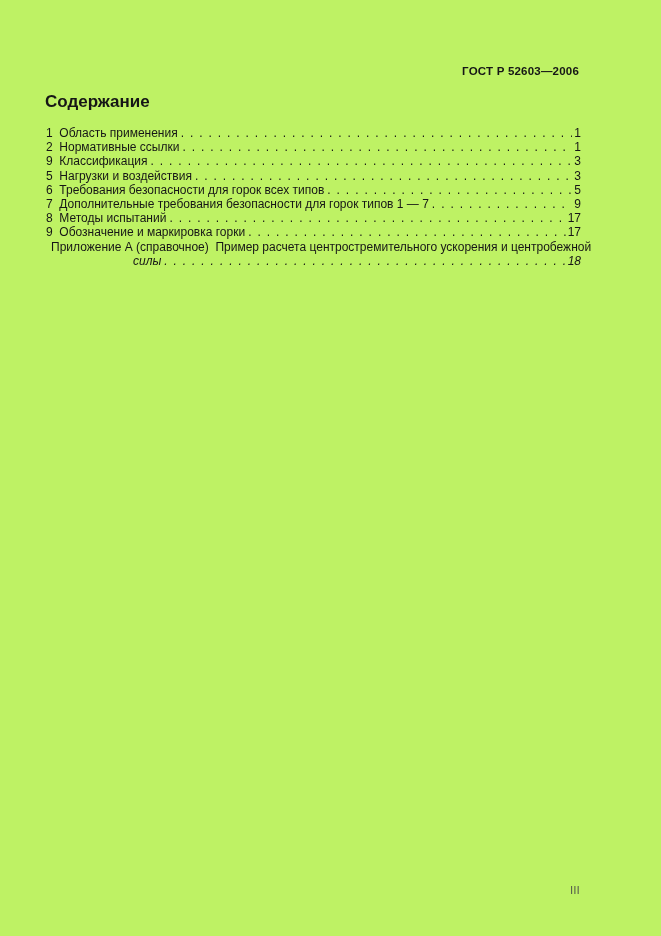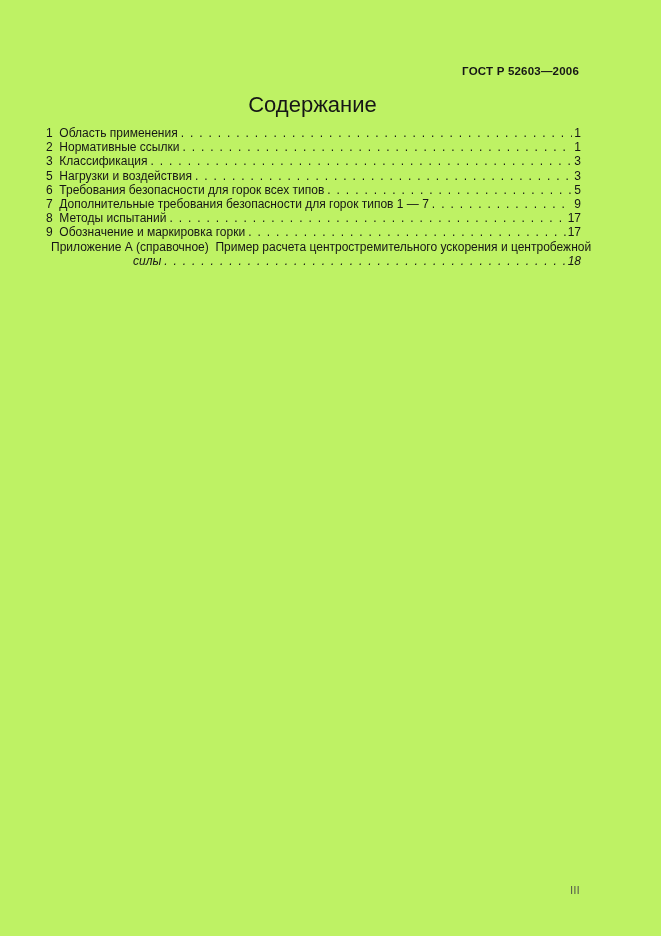--- a/index.html
+++ b/index.html
@@ -24,23 +24,22 @@
     font-weight: bold;
     letter-spacing: 0.2px;
     white-space: pre;
   }
   .title {
     position: absolute;
     top: 92px;
     left: 45px;
     width: 535px;
     margin: 0;
-    text-align: center;
-    font-size: 22px;
-    font-weight: normal;
+    font-size: 17px;
+    font-weight: bold;
   }
   .toc {
     position: absolute;
     top: 126px;
     left: 46px;
     width: 535px;
     font-size: 12px;
     line-height: 14.2px;
     text-align: right;
   }
@@ -103,21 +102,21 @@
     </div>
 
     <div class="toc-row">
       <span class="toc-label">2  Нормативные ссылки</span>
       <span class="toc-dots"></span>
       <span class="toc-page">1</span>
     </div>
 
 
     <div class="toc-row">
-      <span class="toc-label">3  Классификация</span>
+      <span class="toc-label">9  Классификация</span>
       <span class="toc-dots"></span>
       <span class="toc-page">3</span>
     </div>
 
     <div class="toc-row">
       <span class="toc-label">5  Нагрузки и воздействия</span>
       <span class="toc-dots"></span>
       <span class="toc-page">3</span>
     </div>
 

